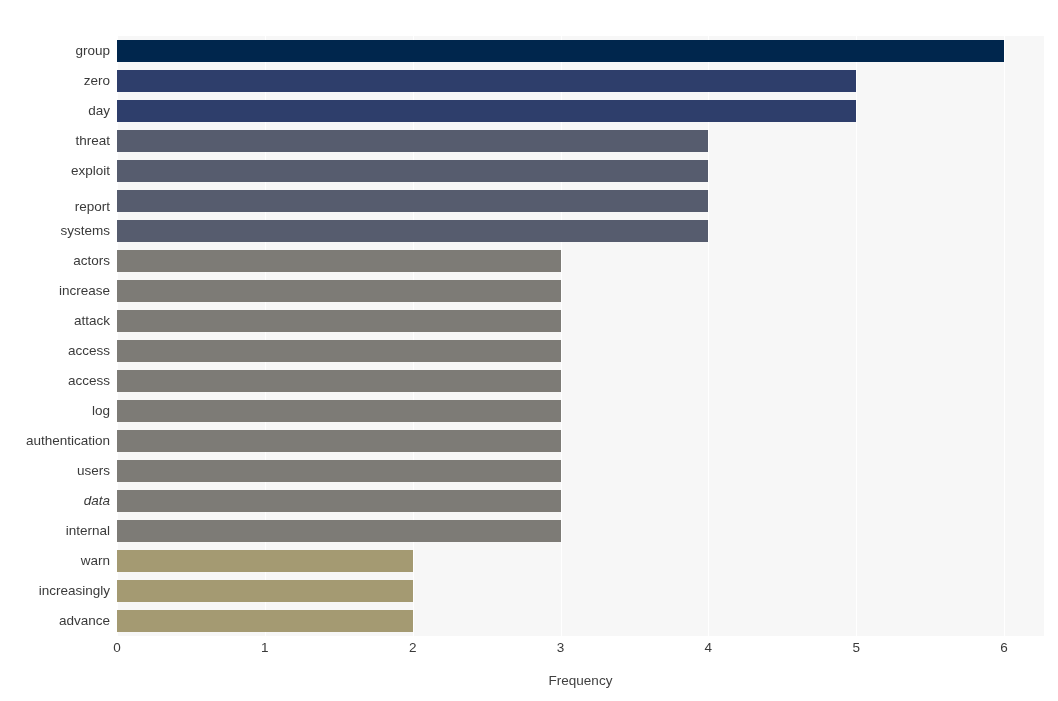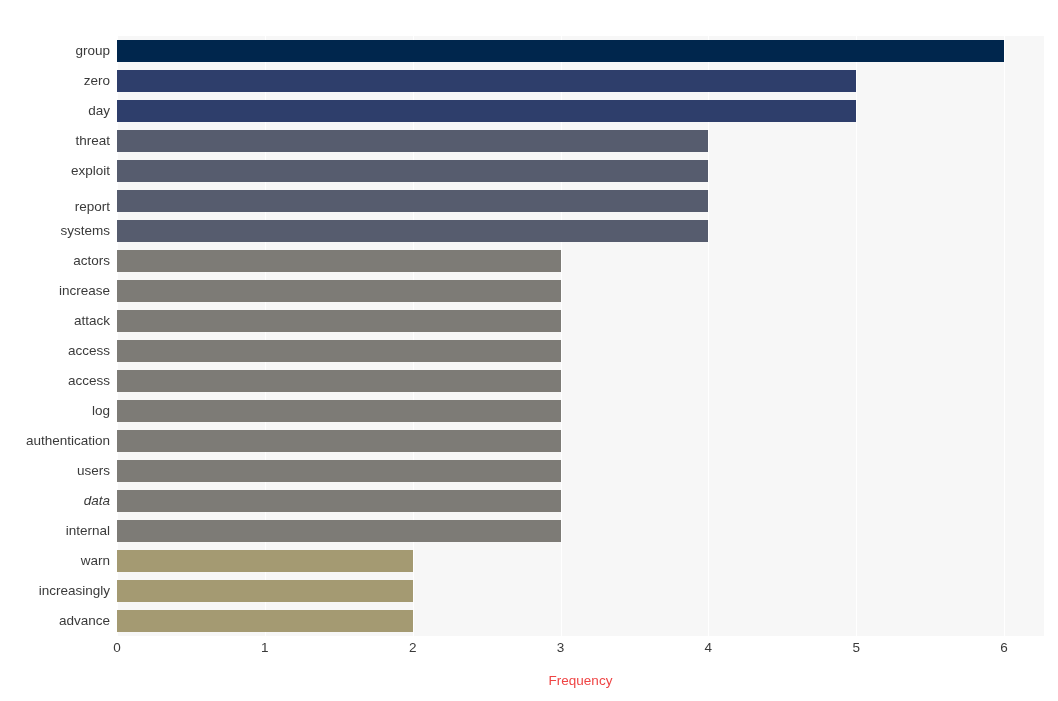--- a/index.html
+++ b/index.html
@@ -100,21 +100,21 @@
     font-size: 13.5px;
     color: #3a3a3a;
   }
   .xaxis-title {
     position: absolute;
     left: 117px;
     top: 673px;
     width: 927px;
     text-align: center;
     font-size: 13.5px;
-    color: #ef4444;
+    color: #404040;
   }
 </style>
 </head>
 <body>
 
 <div class="figure">
 
 
   <div class="plot-area" id="plot-area">
       <div class="gridline" style="left: 0px;"></div>

